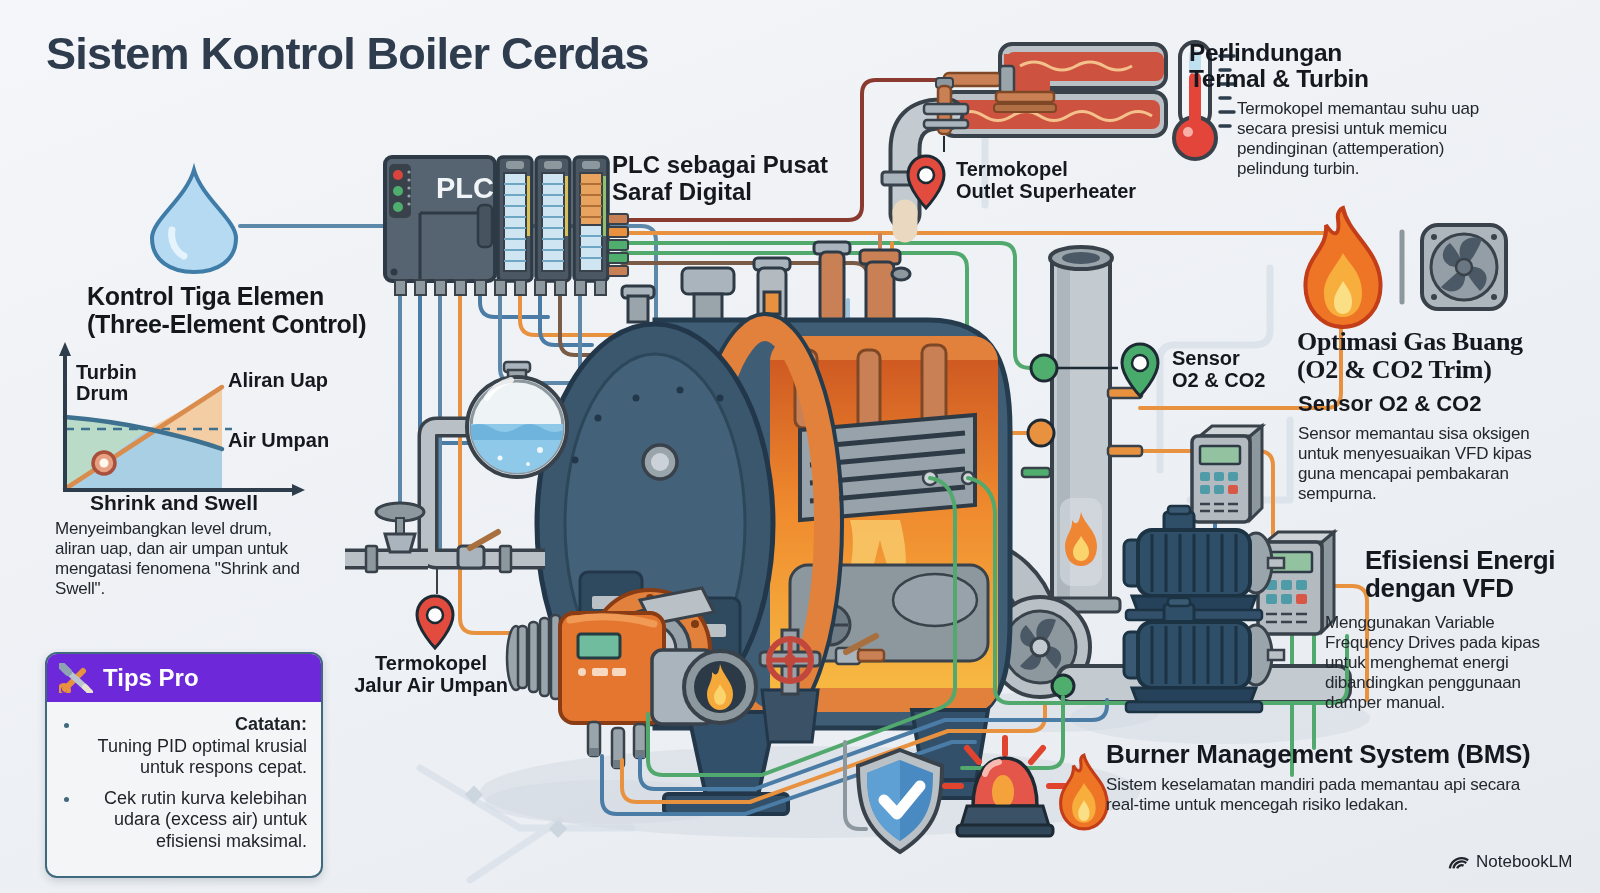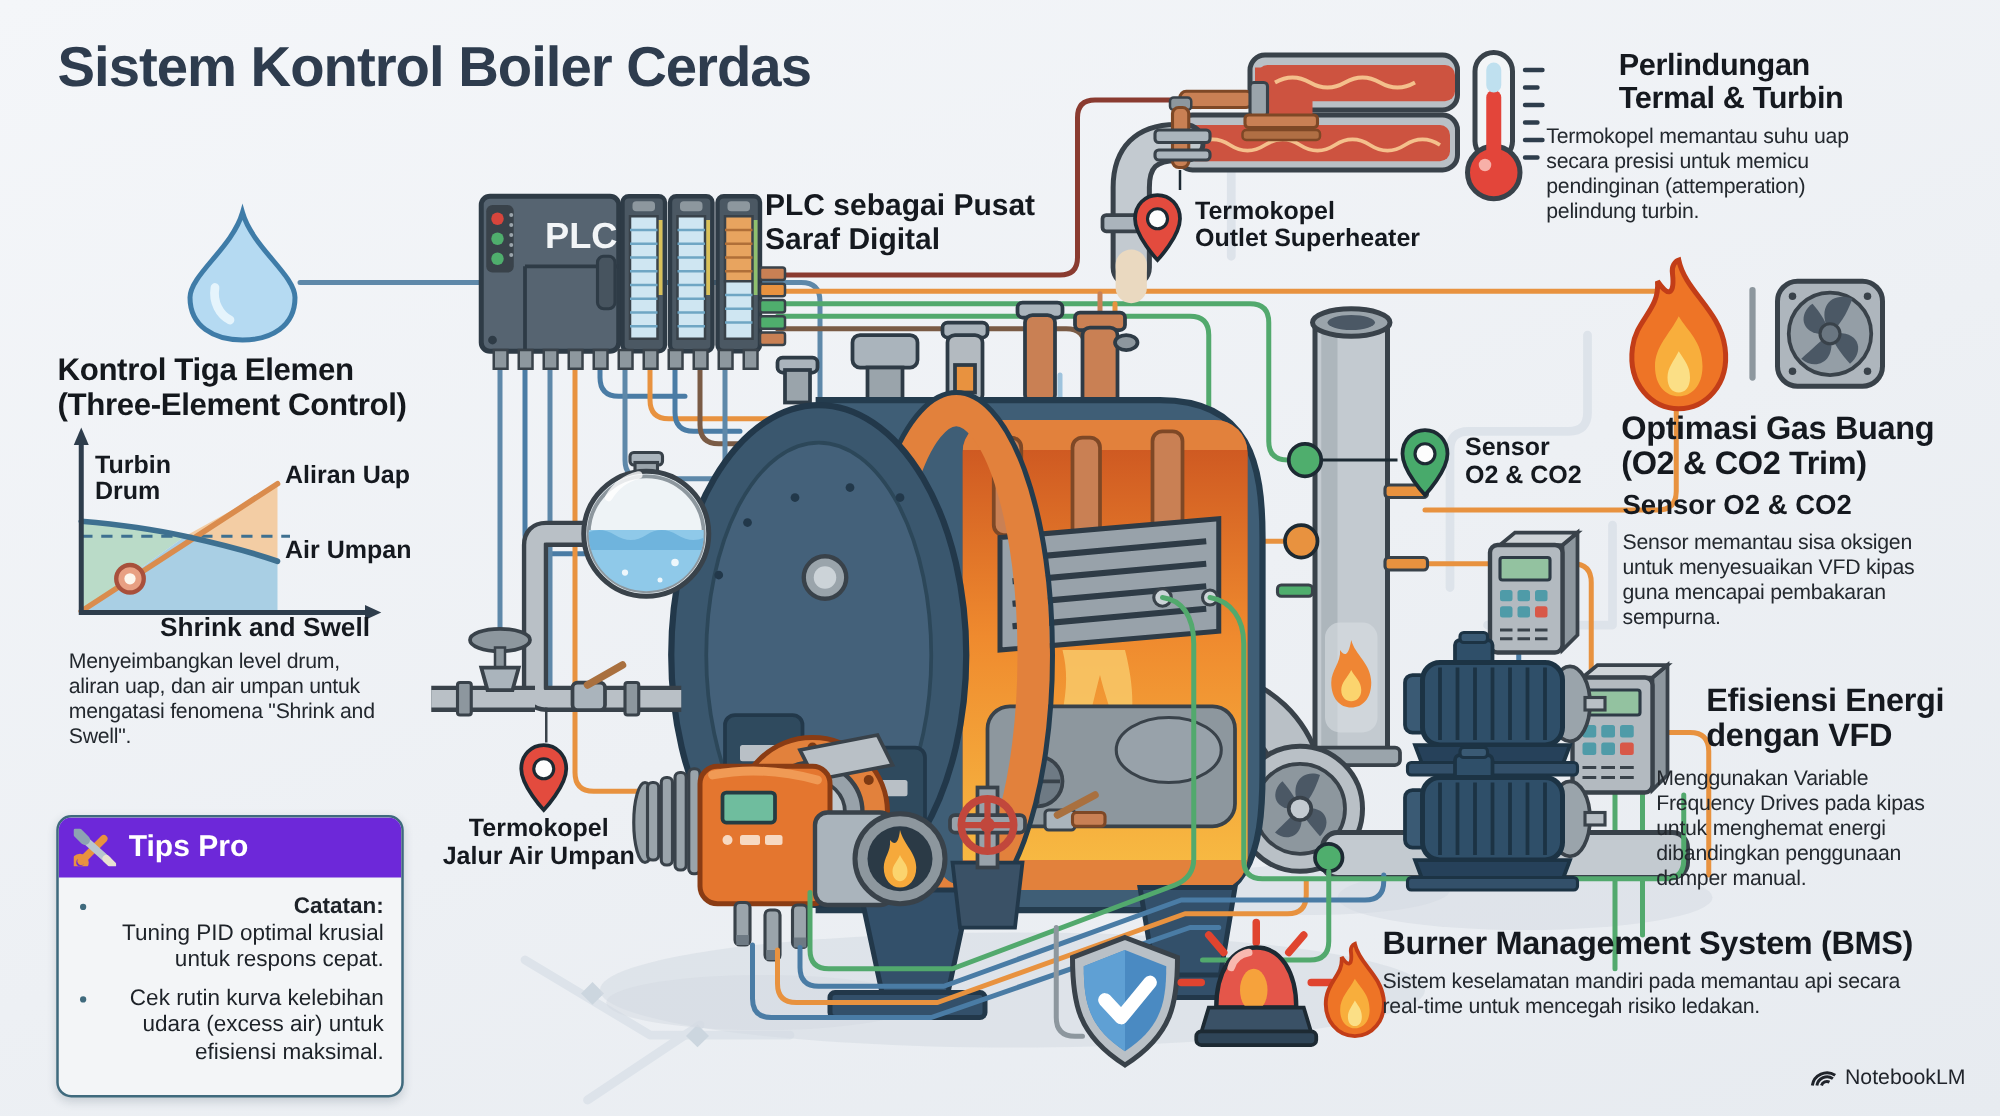--- a/index.html
+++ b/index.html
@@ -3,21 +3,21 @@
 <meta charset="utf-8">
 <style>
   html,body{margin:0;padding:0;background:#dfe3e8;}
   .canvas{position:relative;width:1600px;height:893px;overflow:hidden;
     background:linear-gradient(160deg,#f4f6f9 0%,#edf0f4 55%,#e7ebf0 100%);
     font-family:"Liberation Sans",sans-serif;color:#1c2127;}
   .abs{position:absolute;}
   svg{display:block;}
   #scene{position:absolute;left:0;top:0;}
   .h1{font-size:45px;line-height:1.06;font-weight:700;color:#2e3c4e;letter-spacing:-0.8px;}
-  .h2{font-size:25px;line-height:1.1;font-weight:700;color:#14181d;letter-spacing:-0.3px;}
+  .h2{font-size:25px;line-height:1.1;font-weight:700;color:#14181d;letter-spacing:-0.3px;margin-left:41px;}
   .h2b{font-size:26px;line-height:1.08;font-weight:700;color:#15191f;letter-spacing:-0.3px;}
   .h3{font-size:24.5px;line-height:1.08;font-weight:700;color:#15191f;letter-spacing:-0.3px;}
   .sub{font-size:22px;font-weight:700;color:#15191f;}
   .body-txt{font-size:17px;line-height:1.17;font-weight:400;color:#23282e;letter-spacing:-0.2px;}
   .chart-lbl{font-size:20px;font-weight:700;color:#15191f;line-height:1.05;}
   .pin-lbl{font-size:20px;font-weight:700;color:#15191f;line-height:1.12;}
   .caption{font-size:21px;font-weight:700;color:#15191f;}
   .tips-box{width:274px;border:2.5px solid #3f6a7d;border-radius:12px;background:#f3f5f7;
     box-shadow:0 3px 8px rgba(40,60,80,.18);overflow:hidden;}
   .tips-head{background:#6d28d9;color:#fff;font-size:24px;font-weight:700;
@@ -546,21 +546,21 @@
   <span style="display:block">Sistem Kontrol Boiler Cerdas</span>
 </div>
 
 <div class="abs h2" style="left:46px;top:283px;">
   <span style="display:block">Kontrol Tiga Elemen</span>
   <span style="display:block">(Three-Element Control)</span>
 </div>
 <div class="abs chart-lbl" style="left:76px;top:362px;width:72px;">Turbin Drum</div>
 <div class="abs chart-lbl" style="left:228px;top:370px;">Aliran Uap</div>
 <div class="abs chart-lbl" style="left:228px;top:430px;">Air Umpan</div>
-<div class="abs caption" style="left:90px;top:491px;margin-left:38px;">Shrink and Swell</div>
+<div class="abs caption" style="left:90px;top:491px;">Shrink and Swell</div>
 <div class="abs body-txt" style="left:55px;top:519px;width:255px;">Menyeimbangkan level drum, aliran uap, dan air umpan untuk mengatasi fenomena "Shrink and Swell".</div>
 
 <div class="abs tips-box" style="left:45px;top:652px;">
   <div class="tips-head">
     <svg width="34" height="30" viewBox="0 0 34 30">
       <path d="M6,26 L24,8" stroke="#e8923f" stroke-width="6" stroke-linecap="round"></path>
       <circle cx="5" cy="27" r="5" fill="none" stroke="#e8923f" stroke-width="4"></circle>
       <path d="M7,7 L27,25" stroke="#b9c6cf" stroke-width="6" stroke-linecap="round"></path>
       <path d="M3,3 L9,9" stroke="#8da3b2" stroke-width="8" stroke-linecap="round"></path>
       <path d="M26,24 L31,29" stroke="#e8e2d2" stroke-width="6" stroke-linecap="round"></path>
@@ -589,27 +589,27 @@
 <div class="abs pin-lbl" style="left:1172px;top:347px;">
   <span style="display:block">Sensor</span>
   <span style="display:block">O2 &amp; CO2</span>
 </div>
 
 <div class="abs pin-lbl" style="left:345px;top:652px;width:172px;text-align:center;">
   <span style="display:block">Termokopel</span>
   <span style="display:block">Jalur Air Umpan</span>
 </div>
 
-<div class="abs h3" style="left:1295px;top:40px;">
+<div class="abs h3" style="left:1189px;top:40px;">
   <span style="display:block">Perlindungan</span>
   <span style="display:block">Termal &amp; Turbin</span>
 </div>
 <div class="abs body-txt" style="left:1237px;top:99px;width:280px;">Termokopel memantau suhu uap secara presisi untuk memicu pendinginan (attemperation) pelindung turbin.</div>
 
-<div class="abs h2b" style="left:1297px;top:328px;">
+<div class="abs h2b" style="left:1297px;top:328px;font-family:Liberation Serif, serif;">
   <span style="display:block">Optimasi Gas Buang</span>
   <span style="display:block">(O2 &amp; CO2 Trim)</span>
 </div>
 <div class="abs sub" style="left:1298px;top:391px;">Sensor O2 &amp; CO2</div>
 <div class="abs body-txt" style="left:1298px;top:424px;width:250px;">Sensor memantau sisa oksigen untuk menyesuaikan VFD kipas guna mencapai pembakaran sempurna.</div>
 
 <div class="abs h2b" style="left:1325px;top:546px;padding-left:40px;">
   <span style="display:block">Efisiensi Energi</span>
   <span style="display:block">dengan VFD</span>
 </div>

